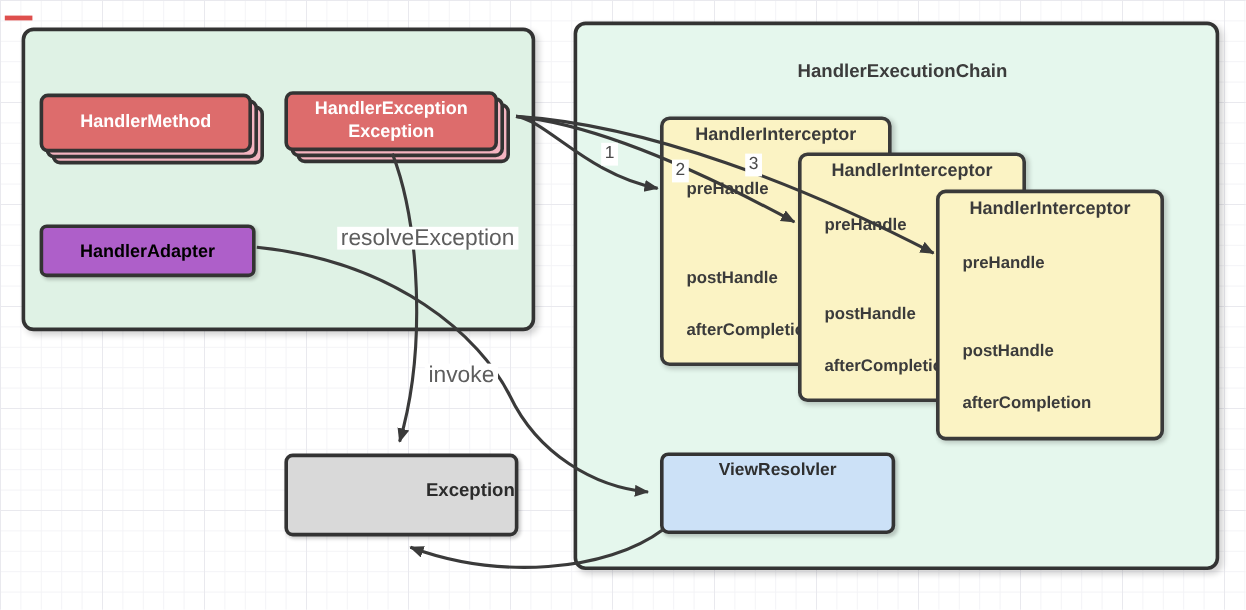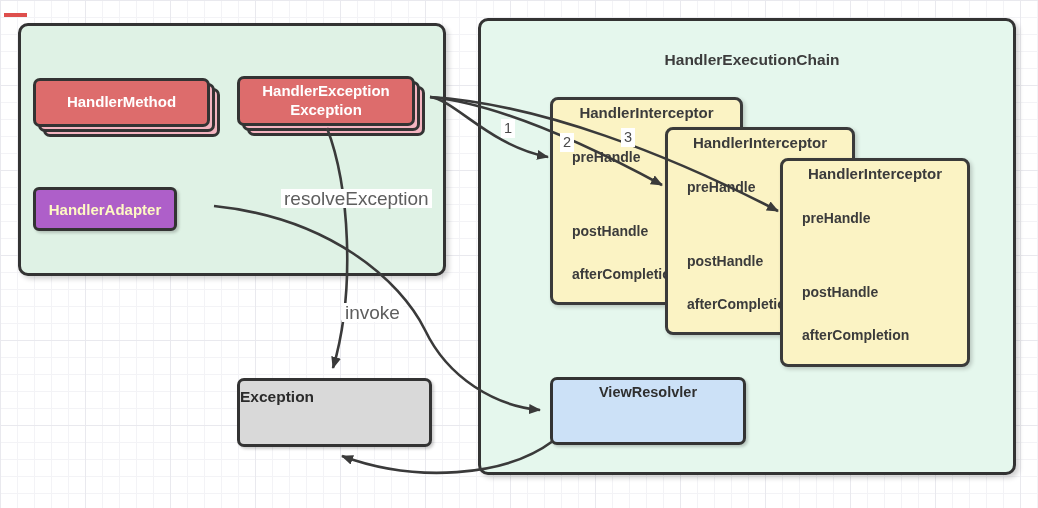--- a/index.html
+++ b/index.html
@@ -27,40 +27,40 @@
   .stack { position:absolute; }
   .slayer { position:absolute; width:100%; height:100%; background:#f4b4c0;
             border:3px solid #333333; border-radius:7px; }
   .node { position:absolute; inset:0; display:flex; align-items:center; justify-content:center;
           text-align:center; font-weight:bold; font-size:15px; color:#ffffff;
           border:3px solid #333333; border-radius:7px; line-height:1.25; }
   .node.red    { background:#dd6c6c; }
 
   .stack.vr  { left:12px;  top:52px;  width:177px; height:49px; }
   .stack.her { left:216px; top:50px;  width:178px; height:50px; }
-  .adapter   { position:absolute; left:12px; top:161px; width:144px; height:44px;
+  .adapter   { position:absolute; left:12px; top:161px; width:180px; height:44px;
                background:#ae5fc9; border:3px solid #333333; border-radius:6px;
                display:flex; align-items:center; justify-content:center;
-               font-weight:bold; font-size:15px; color:#fef9c3;
+               font-weight:bold; font-size:15px; color:#000000;
                box-shadow:2px 2px 3px rgba(0,0,0,0.2); }
 
   .interceptor { position:absolute; width:190px; height:208px; background:#fbf3c4;
                  border:3px solid #3a3a3a; border-radius:8px;
                  box-shadow:2px 2px 4px rgba(0,0,0,0.2); }
   .interceptor.i1 { left:69px;  top:76px;  width:193px; z-index:2; }
   .interceptor.i2 { left:184px; top:106px; z-index:3; }
   .interceptor.i3 { left:299px; top:137px; height:209px; z-index:4; }
   .i-title { padding-top:4px; text-align:center; font-weight:bold; font-size:15px; color:#3b3b3b; }
   .i-method { position:absolute; left:19px; height:20px; font-weight:bold; font-size:14px;
               color:#3b3b3b; white-space:nowrap; }
   .i-m1 { top:49px; } .i-m2 { top:123px; } .i-m3 { top:166px; }
 
   .exception { position:absolute; left:237px; top:378px; width:195px; height:69px;
                background:#d9d9d9; border:3px solid #333333; border-radius:7px;
-               text-align:left; padding-top:7px; font-weight:bold; font-size:15.5px;
+               text-align:right; padding-top:19px; font-weight:bold; font-size:15.5px;
                color:#2b2b2b; z-index:2; box-shadow:2px 2px 3px rgba(0,0,0,0.2); }
 
   .hm { position:absolute; left:69px; top:356px; width:196px; height:68px;
         background:#cce1f7; border:3px solid #333333; border-radius:7px;
         box-shadow:2px 2px 3px rgba(0,0,0,0.2); z-index:2; }
   .hm-title { height:24px; line-height:25px; text-align:center; font-weight:bold;
               font-size:14.5px; color:#2f2f2f; }
   .hm-row { display:flex; margin:1px 6px 0 6px; height:32px; border:2px solid #333333; }
   .hm-cell { flex:1; background:#54a3ea; display:flex; align-items:center; justify-content:center;
              font-weight:bold; font-size:15px; color:#2f2f2f; }
@@ -136,18 +136,18 @@
     </defs>
     <path d="M 430 97 C 455 100, 490 146, 548 157" fill="none" stroke="#3a3a3a" stroke-width="2.6" marker-end="url(#ah)"></path>
     <path d="M 430 97 C 500 104, 590 146, 662 185" fill="none" stroke="#3a3a3a" stroke-width="2.6" marker-end="url(#ah)"></path>
     <path d="M 430 97 C 540 104, 670 155, 778 211" fill="none" stroke="#3a3a3a" stroke-width="2.6" marker-end="url(#ah)"></path>
     <path d="M 327 128 C 349 185, 356 290, 333 368" fill="none" stroke="#3a3a3a" stroke-width="2.6" marker-end="url(#ah)"></path>
     <path d="M 214 206 C 330 218, 400 280, 425 330 C 448 378, 495 406, 540 410" fill="none" stroke="#3a3a3a" stroke-width="2.6" marker-end="url(#ah)"></path>
     <path d="M 553 441 C 505 477, 415 483, 342 456" fill="none" stroke="#3a3a3a" stroke-width="2.6" marker-end="url(#ah)"></path>
   </svg>
 
   <span class="edge-label" style="left:281px;top:189px">resolveException</span>
-  <span class="edge-label" style="left:342px;top:303px">invoke</span>
+  <span class="edge-label" style="left:354px;top:303px">invoke</span>
   <span class="num-label" style="left:501px;top:119px">1</span>
   <span class="num-label" style="left:560px;top:133px">2</span>
   <span class="num-label" style="left:621px;top:128px">3</span>
 
 </div>
 
 </body></html>

